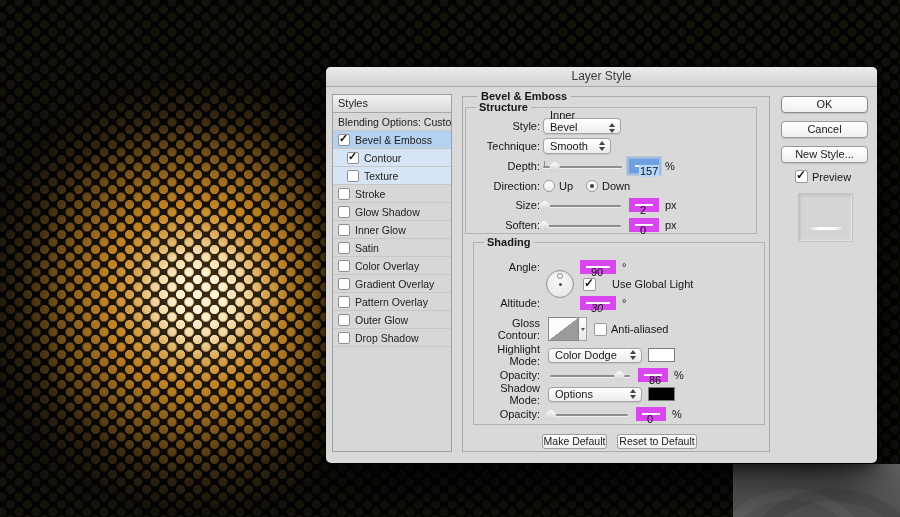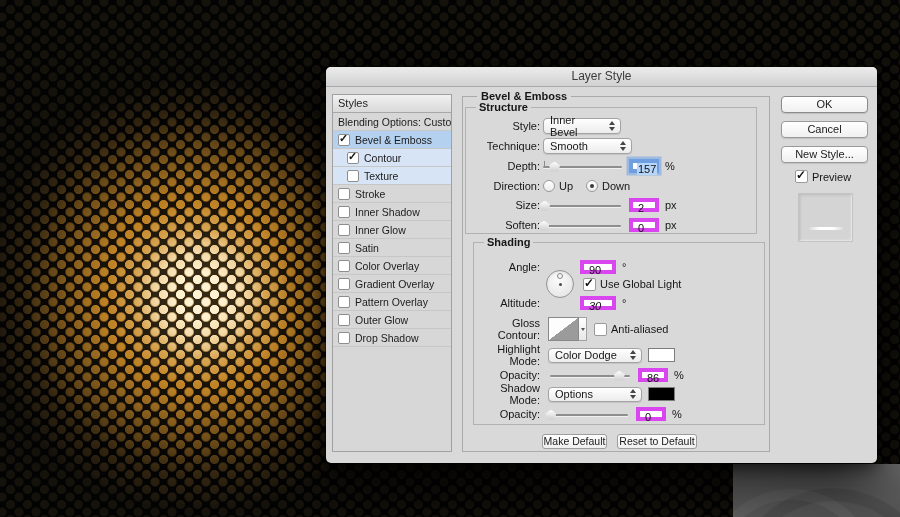--- a/index.html
+++ b/index.html
@@ -72,21 +72,21 @@
 
   .slider{position:relative;height:11px;flex:none;}
   .track{position:absolute;left:0;right:0;top:5px;height:2px;background:#8e8e8e;border-radius:1px;
     box-shadow:0 1px 0 rgba(255,255,255,.6);}
   .thumb{position:absolute;top:1px;width:11px;height:10px;
     background:linear-gradient(#fdfdfd,#cdcdcd);
     clip-path:polygon(50% 0,100% 40%,84% 100%,16% 100%,0 40%);
     filter:drop-shadow(0 0 0.6px #6b6b6b);}
   .slider.tick::before{content:"";position:absolute;left:1px;top:0px;width:1px;height:5px;background:#8a8a8a;}
 
-  .field{height:14px;background:#fff;border:4px solid #d946ef;box-sizing:border-box;
+  .field{height:14px;background:#fff;border:6px solid #d946ef;box-sizing:border-box;
     font-size:11px;line-height:12px;padding-left:4px;color:#111;}
   .field .val{display:inline-block;padding:0 1px;}
   .field.focus{border-color:#6f9fe0;box-shadow:0 0 0 2.5px rgba(110,160,226,.55);}
   .field.focus .val{background:#b7d6fb;}
   .unit{margin-left:6px;}
 
   .radio{width:12px;height:12px;border-radius:50%;box-sizing:border-box;flex:none;position:relative;
     background:linear-gradient(#fff,#ebebeb);border:1px solid #9a9a9a;}
   .radio.on::after{content:"";position:absolute;left:3px;top:3px;width:4px;height:4px;border-radius:50%;background:#3a3a3a;}
 
@@ -160,21 +160,21 @@
           <div class="style-row sub indent">
             <span class="cb"></span>
             <span>Texture</span>
           </div>
           <div class="style-row">
             <span class="cb"></span>
             <span>Stroke</span>
           </div>
           <div class="style-row">
             <span class="cb"></span>
-            <span>Inner Shadow</span>
+            <span>Glow Shadow</span>
           </div>
           <div class="style-row">
             <span class="cb"></span>
             <span>Inner Glow</span>
           </div>
           <div class="style-row">
             <span class="cb"></span>
             <span>Satin</span>
           </div>
           <div class="style-row">
@@ -201,29 +201,29 @@
     </div>
 
     <div class="main-box">
       <div class="main-title">Bevel &amp; Emboss</div>
 
       <div class="group structure">
         <div class="group-title">Structure</div>
 
         <div class="row" style="top:10px;">
           <span class="lbl">Style:</span>
-          <div class="dd" style="width:78px;margin-left:3px;">
+          <div class="dd" style="width:78px;margin-left:3px;align-items:flex-end;">
             <span>Inner Bevel</span>
             <span class="arrows"></span>
           </div>
         </div>
 
         <div class="row" style="top:30px;">
           <span class="lbl">Technique:</span>
-          <div class="dd" style="width:89px;margin-left:3px;">
+          <div class="dd" style="width:68px;margin-left:3px;">
             <span>Smooth</span>
             <span class="arrows"></span>
           </div>
         </div>
 
         <div class="row" style="top:50px;">
           <span class="lbl">Depth:</span>
           <div class="slider tick" style="width:79px;margin-left:3px;">
             <div class="track"></div>
             <div class="thumb" style="left: calc(14% - 5px);"></div>
@@ -278,21 +278,21 @@
           <span class="unit">°</span>
         </div>
 
         <div class="dial">
           <div class="dial-ind"></div>
           <div class="dial-center"></div>
         </div>
 
         <div class="row" style="top:33px;padding-left:109px;">
           <span class="cb2 on"></span>
-          <span style="margin-left:4px;">Use Global Light</span>
+          <span style="margin-left:16px;">Use Global Light</span>
         </div>
 
         <div class="row" style="top:52px;">
           <span class="lbl">Altitude:</span>
           <div class="field" style="width:36px;margin-left:40px;font-style:italic;">
             <span class="val">30</span>
           </div>
           <span class="unit">°</span>
         </div>
 

